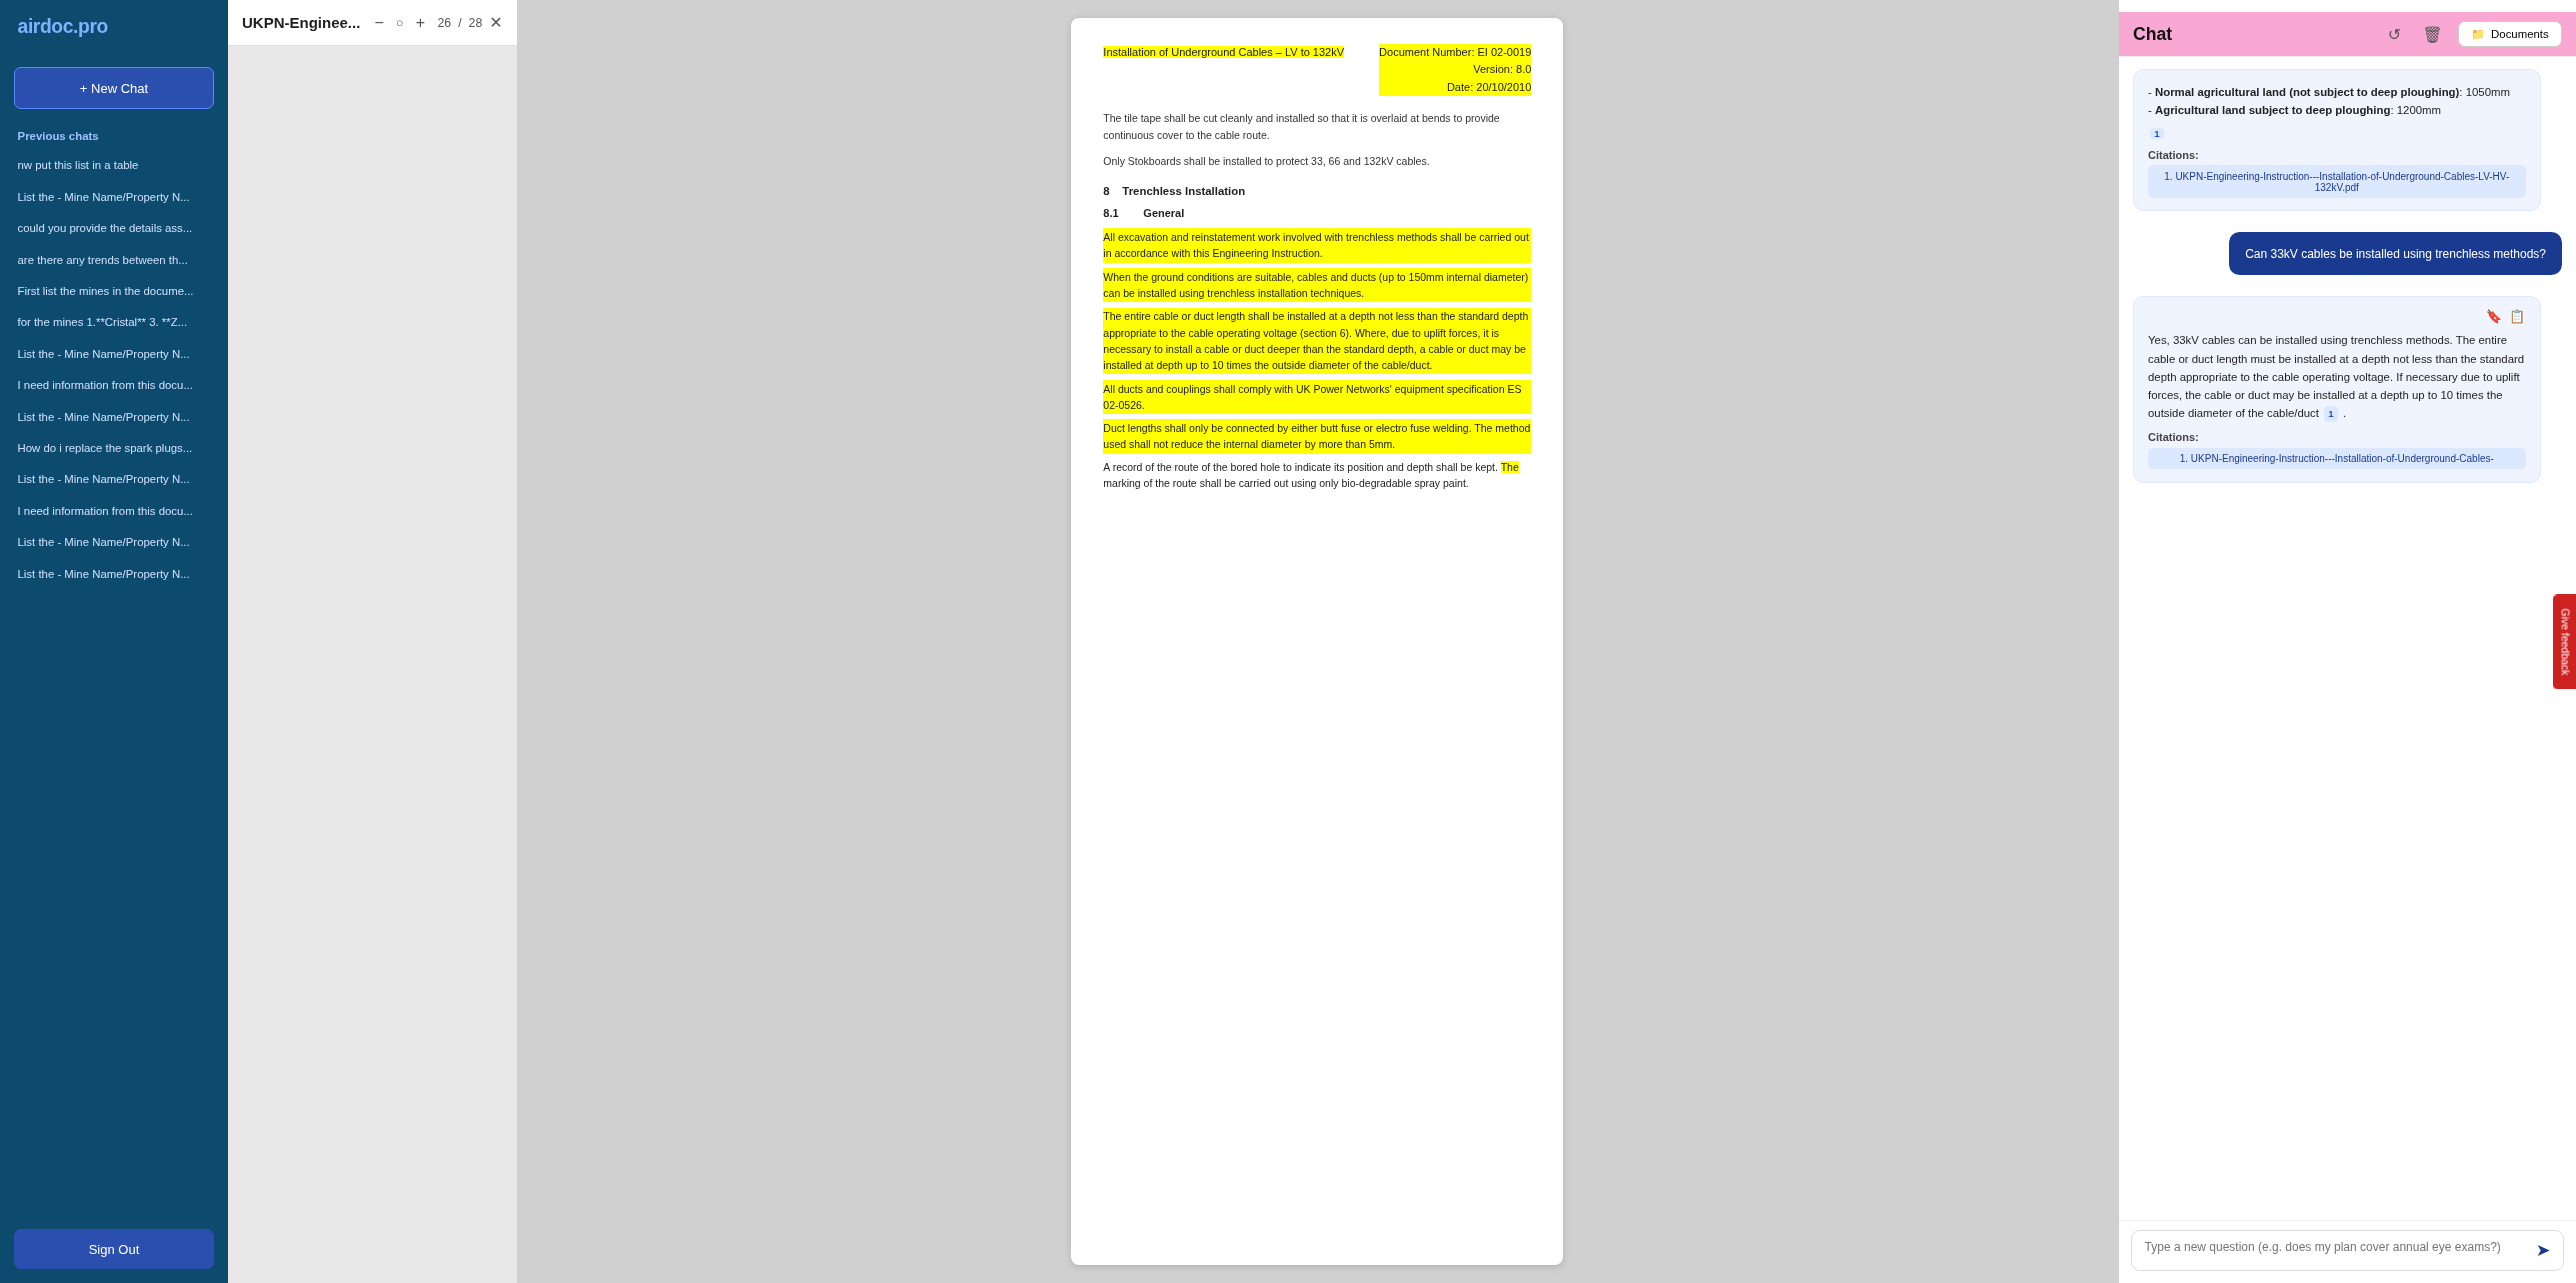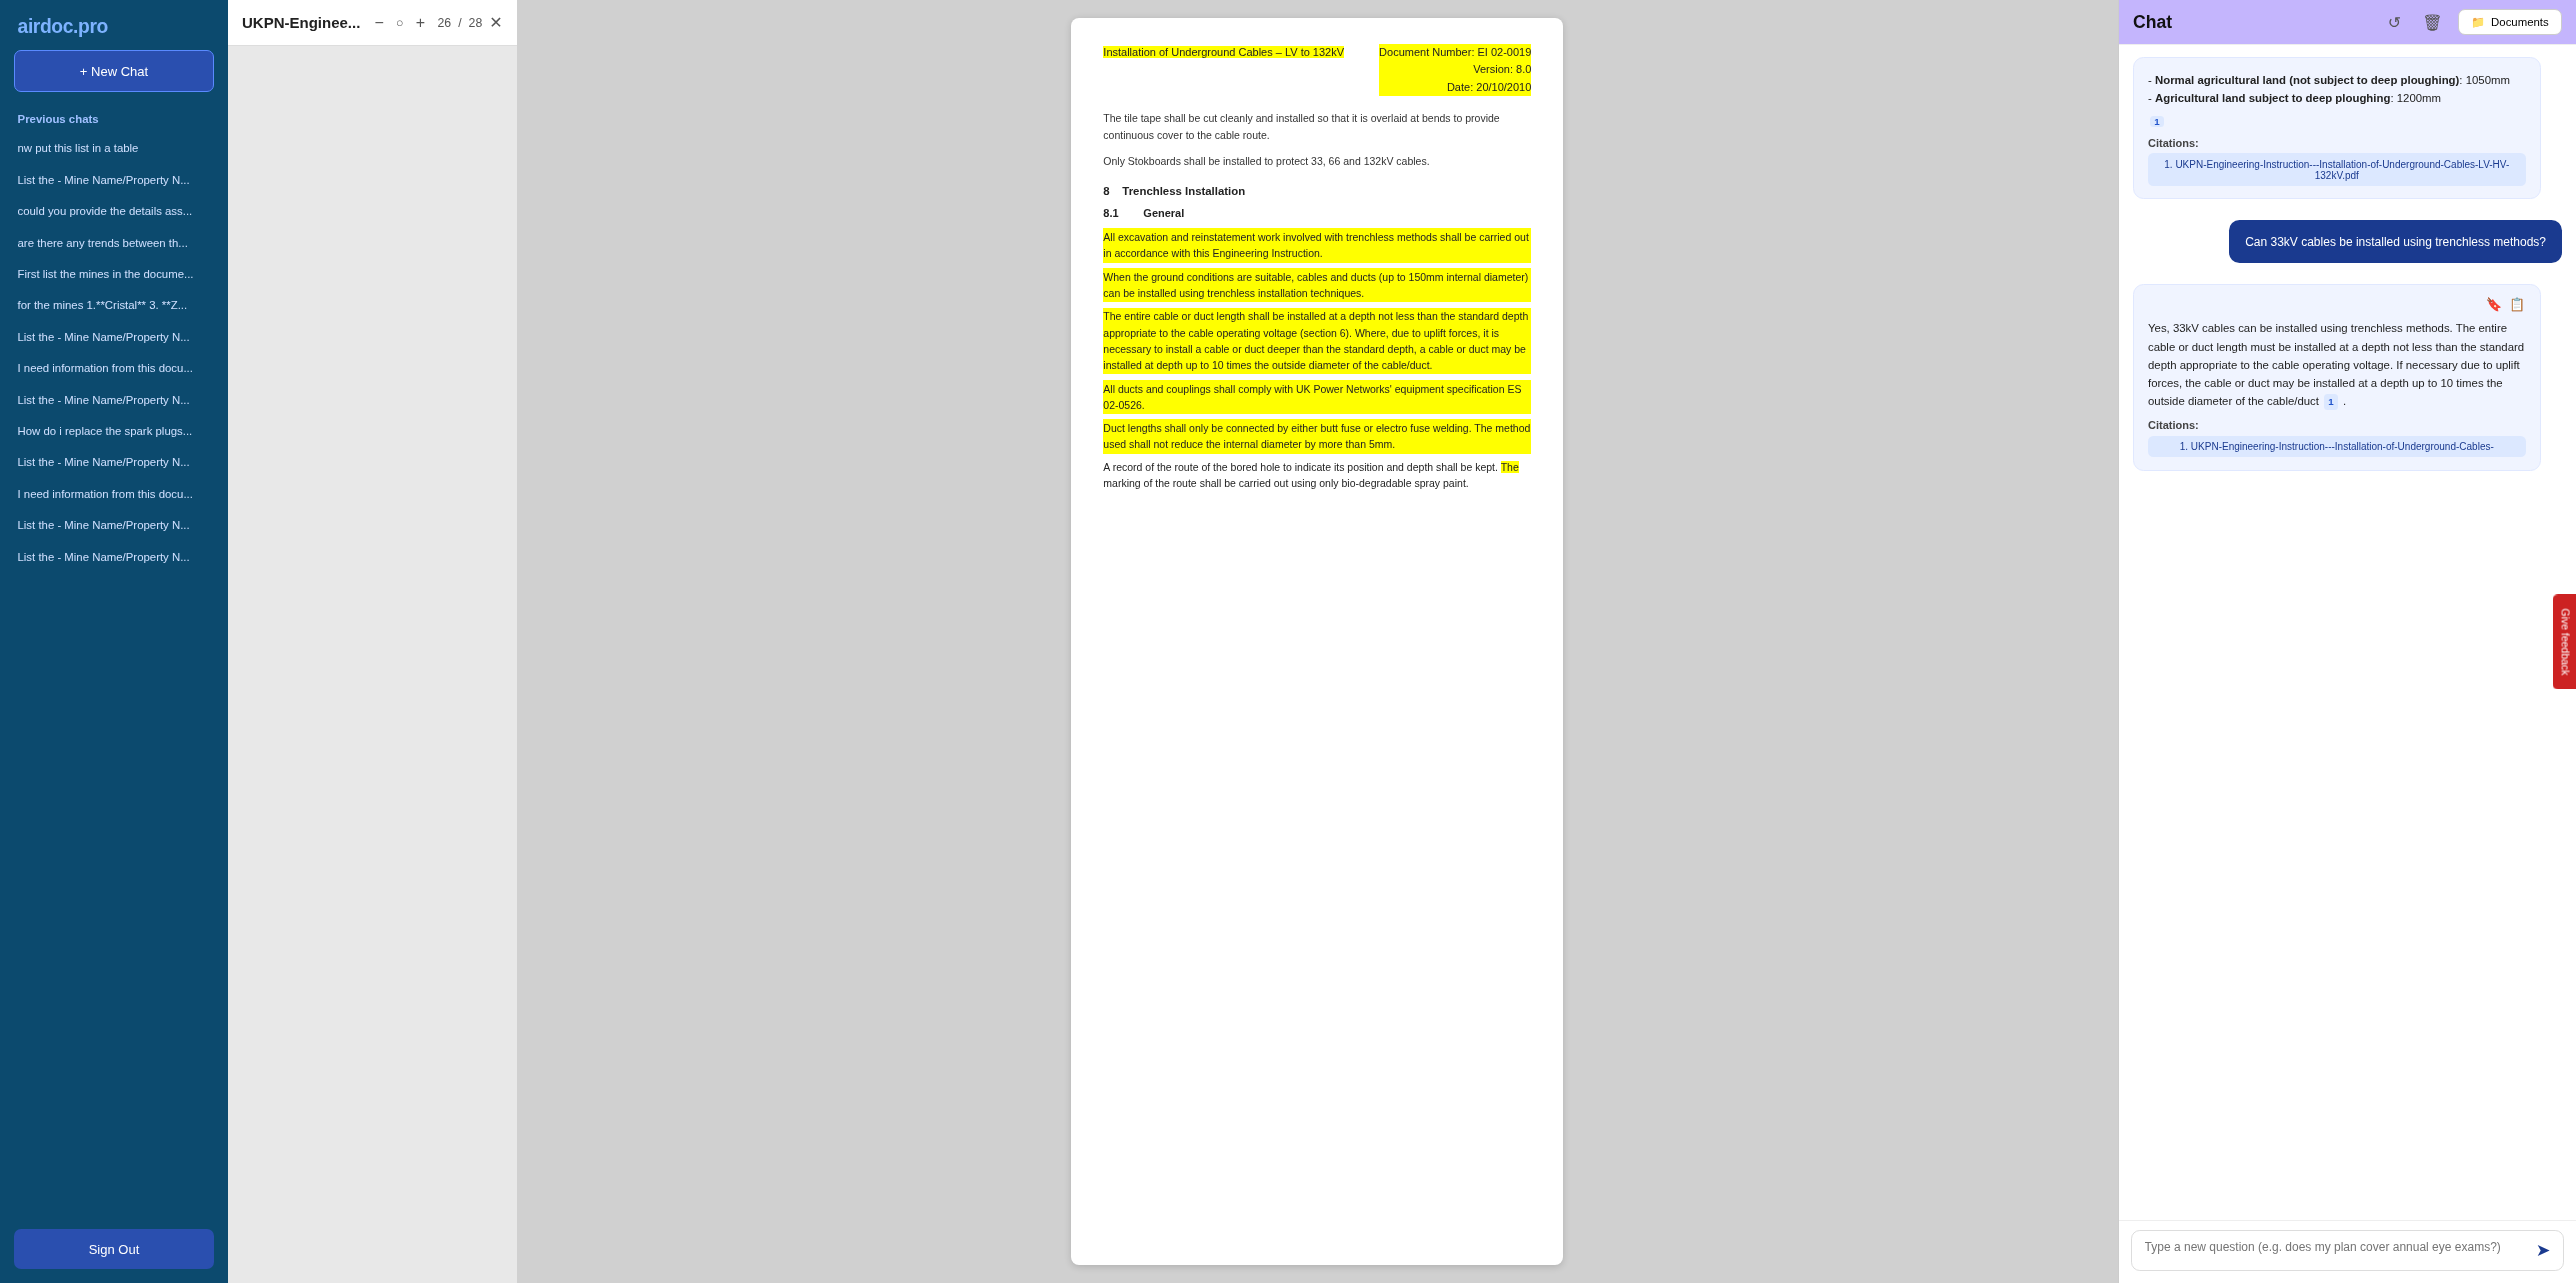--- a/index.html
+++ b/index.html
@@ -17,21 +17,21 @@
     }
     .sidebar-logo {
       padding: 16px 17.6px 12.3px;
       font-size: 19.3px;
       font-weight: bold;
       color: white;
       letter-spacing: -0.4px;
     }
     .sidebar-logo span { color: #7eb3ff; }
     .new-chat-btn {
-      margin: 0 14px 14px;
+      margin: 17px 14px 14px;
       background: #2a4faf;
       border: 1.8px solid #5a8aff;
       color: white;
       border-radius: 7px;
       padding: 12.3px 17.6px;
       font-size: 13px;
       cursor: pointer;
       text-align: center;
       font-weight: 500;
     }
@@ -193,22 +193,23 @@
       flex-direction: column;
       background: white;
       height: 100vh;
       overflow: hidden;
     }
     .chat-header {
       display: flex;
       align-items: center;
       padding: 8.8px 14px;
       border-bottom: 0.9px solid #eee;
-      background: #c4b5fd;
+      background: #f9a8d4;
       gap: 10.5px;
+      margin-top: 12px;
     }
     .chat-header-title {
       font-size: 17.6px;
       font-weight: 700;
       color: #111;
       flex: 1;
     }
     .chat-header-btn {
       background: none;
       border: none;

